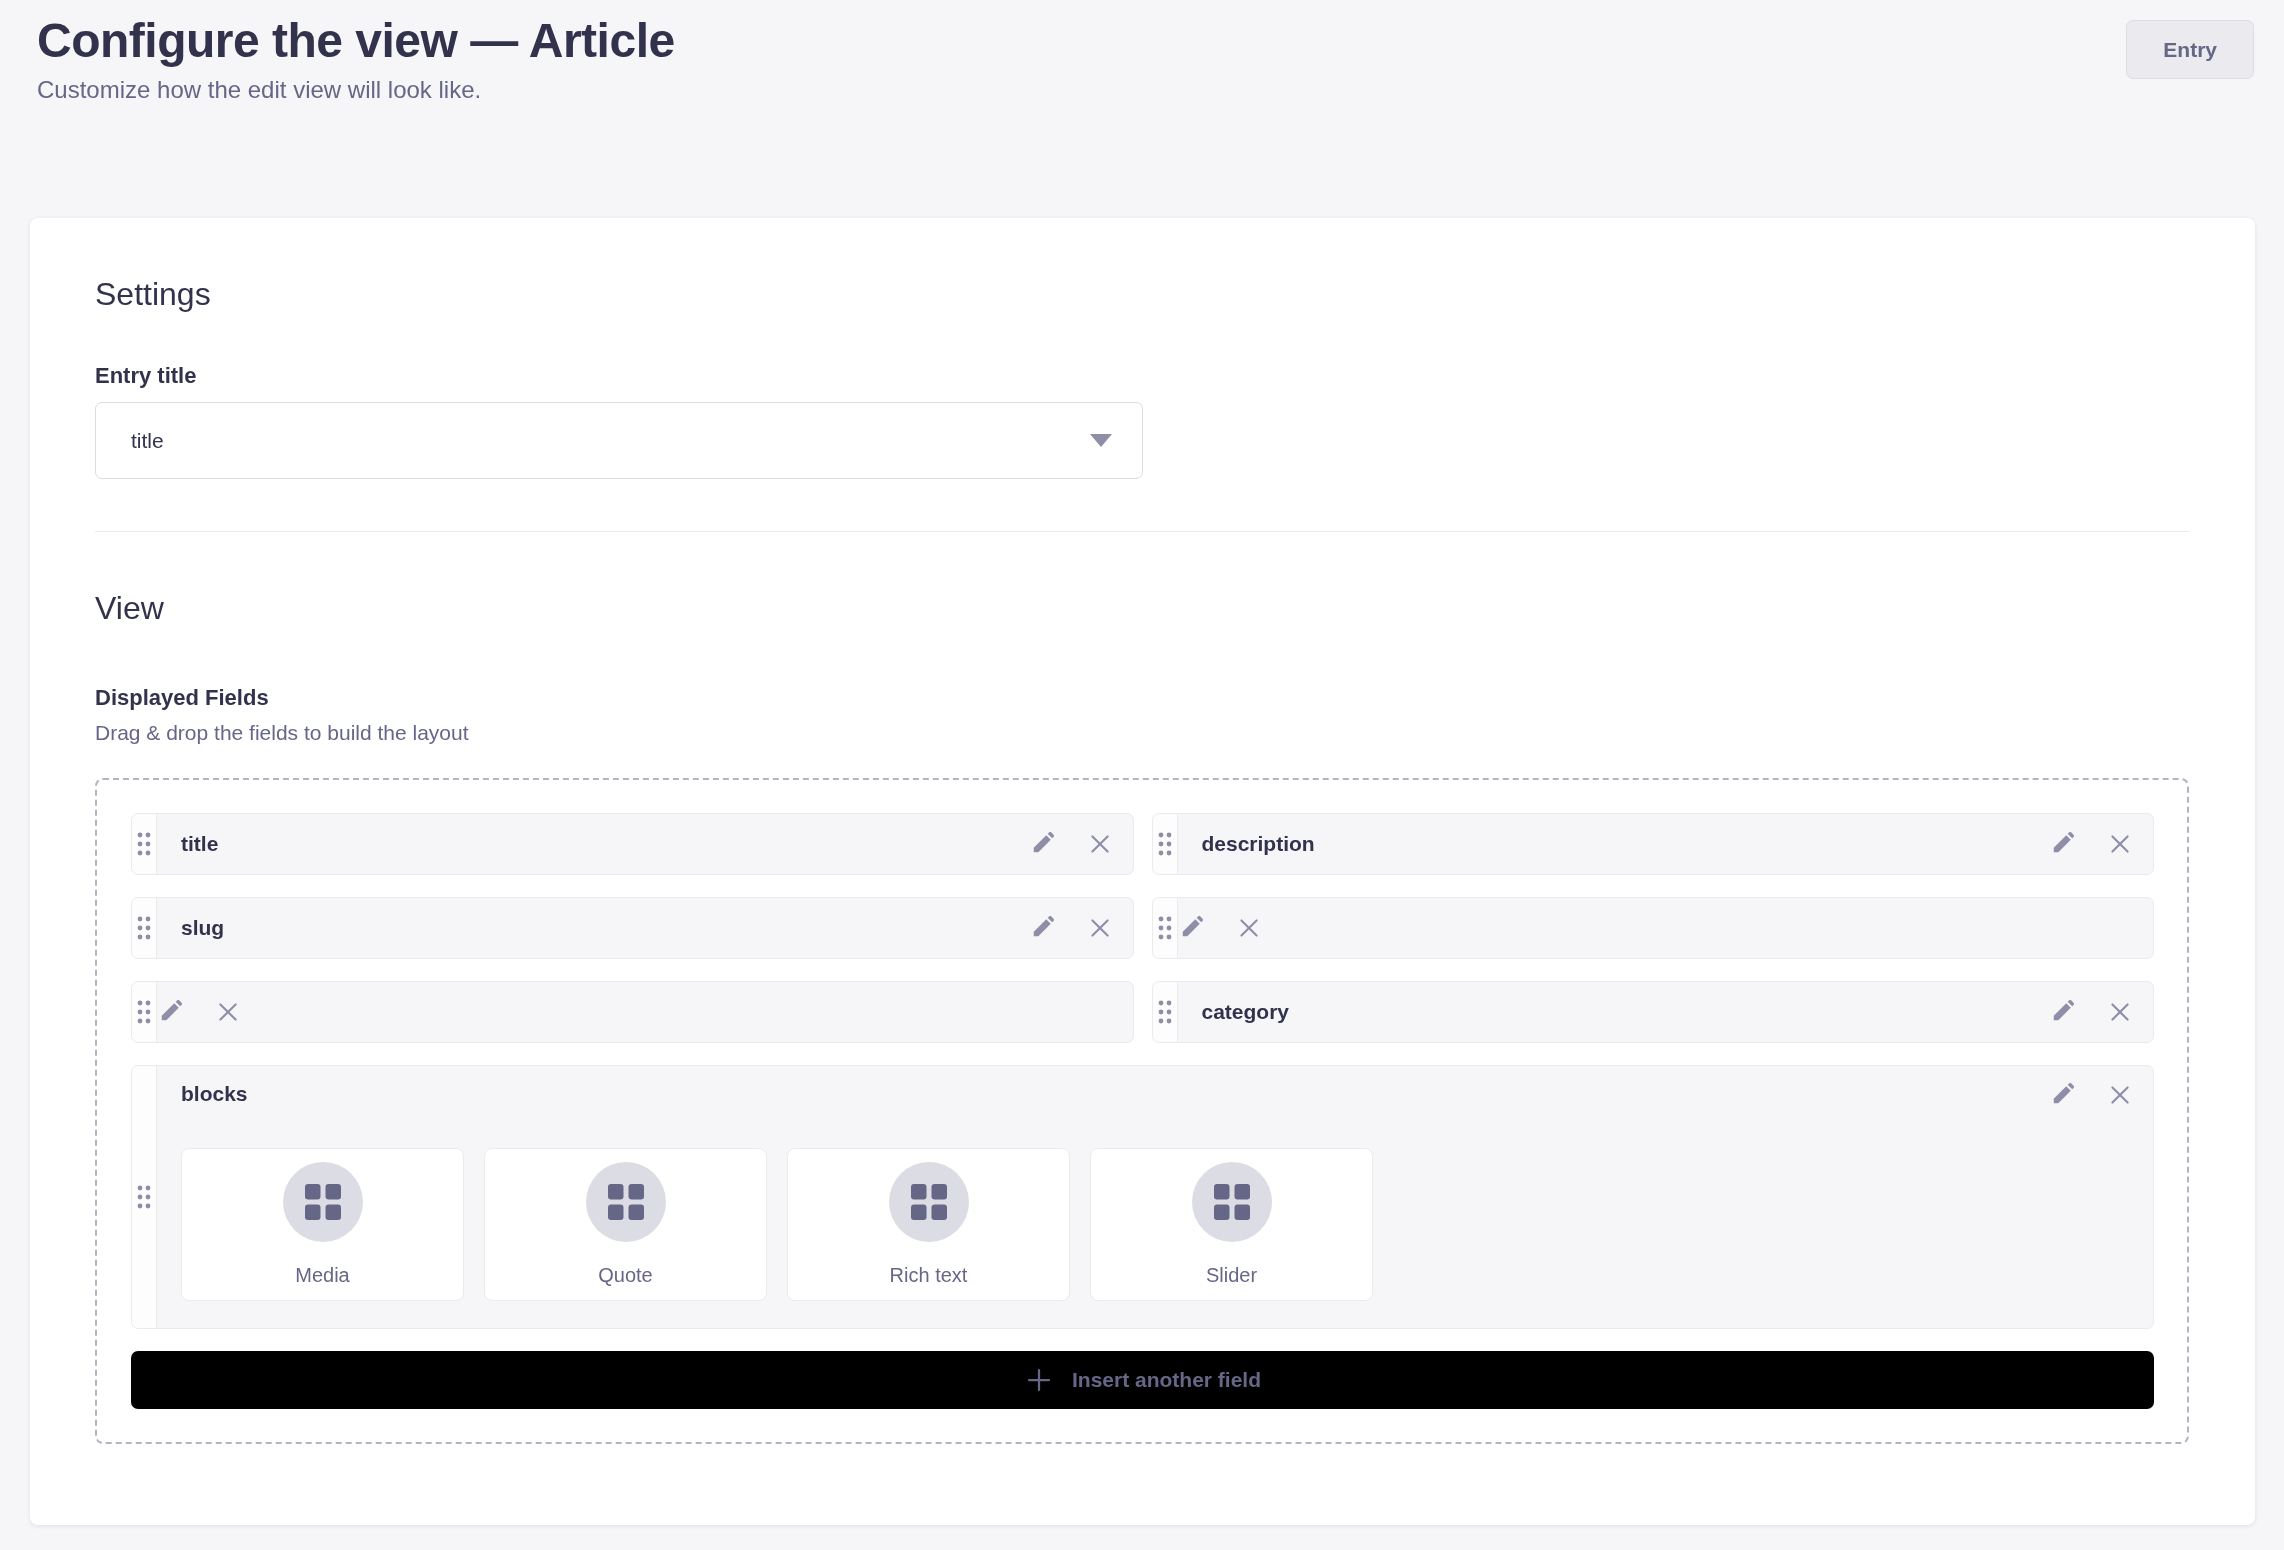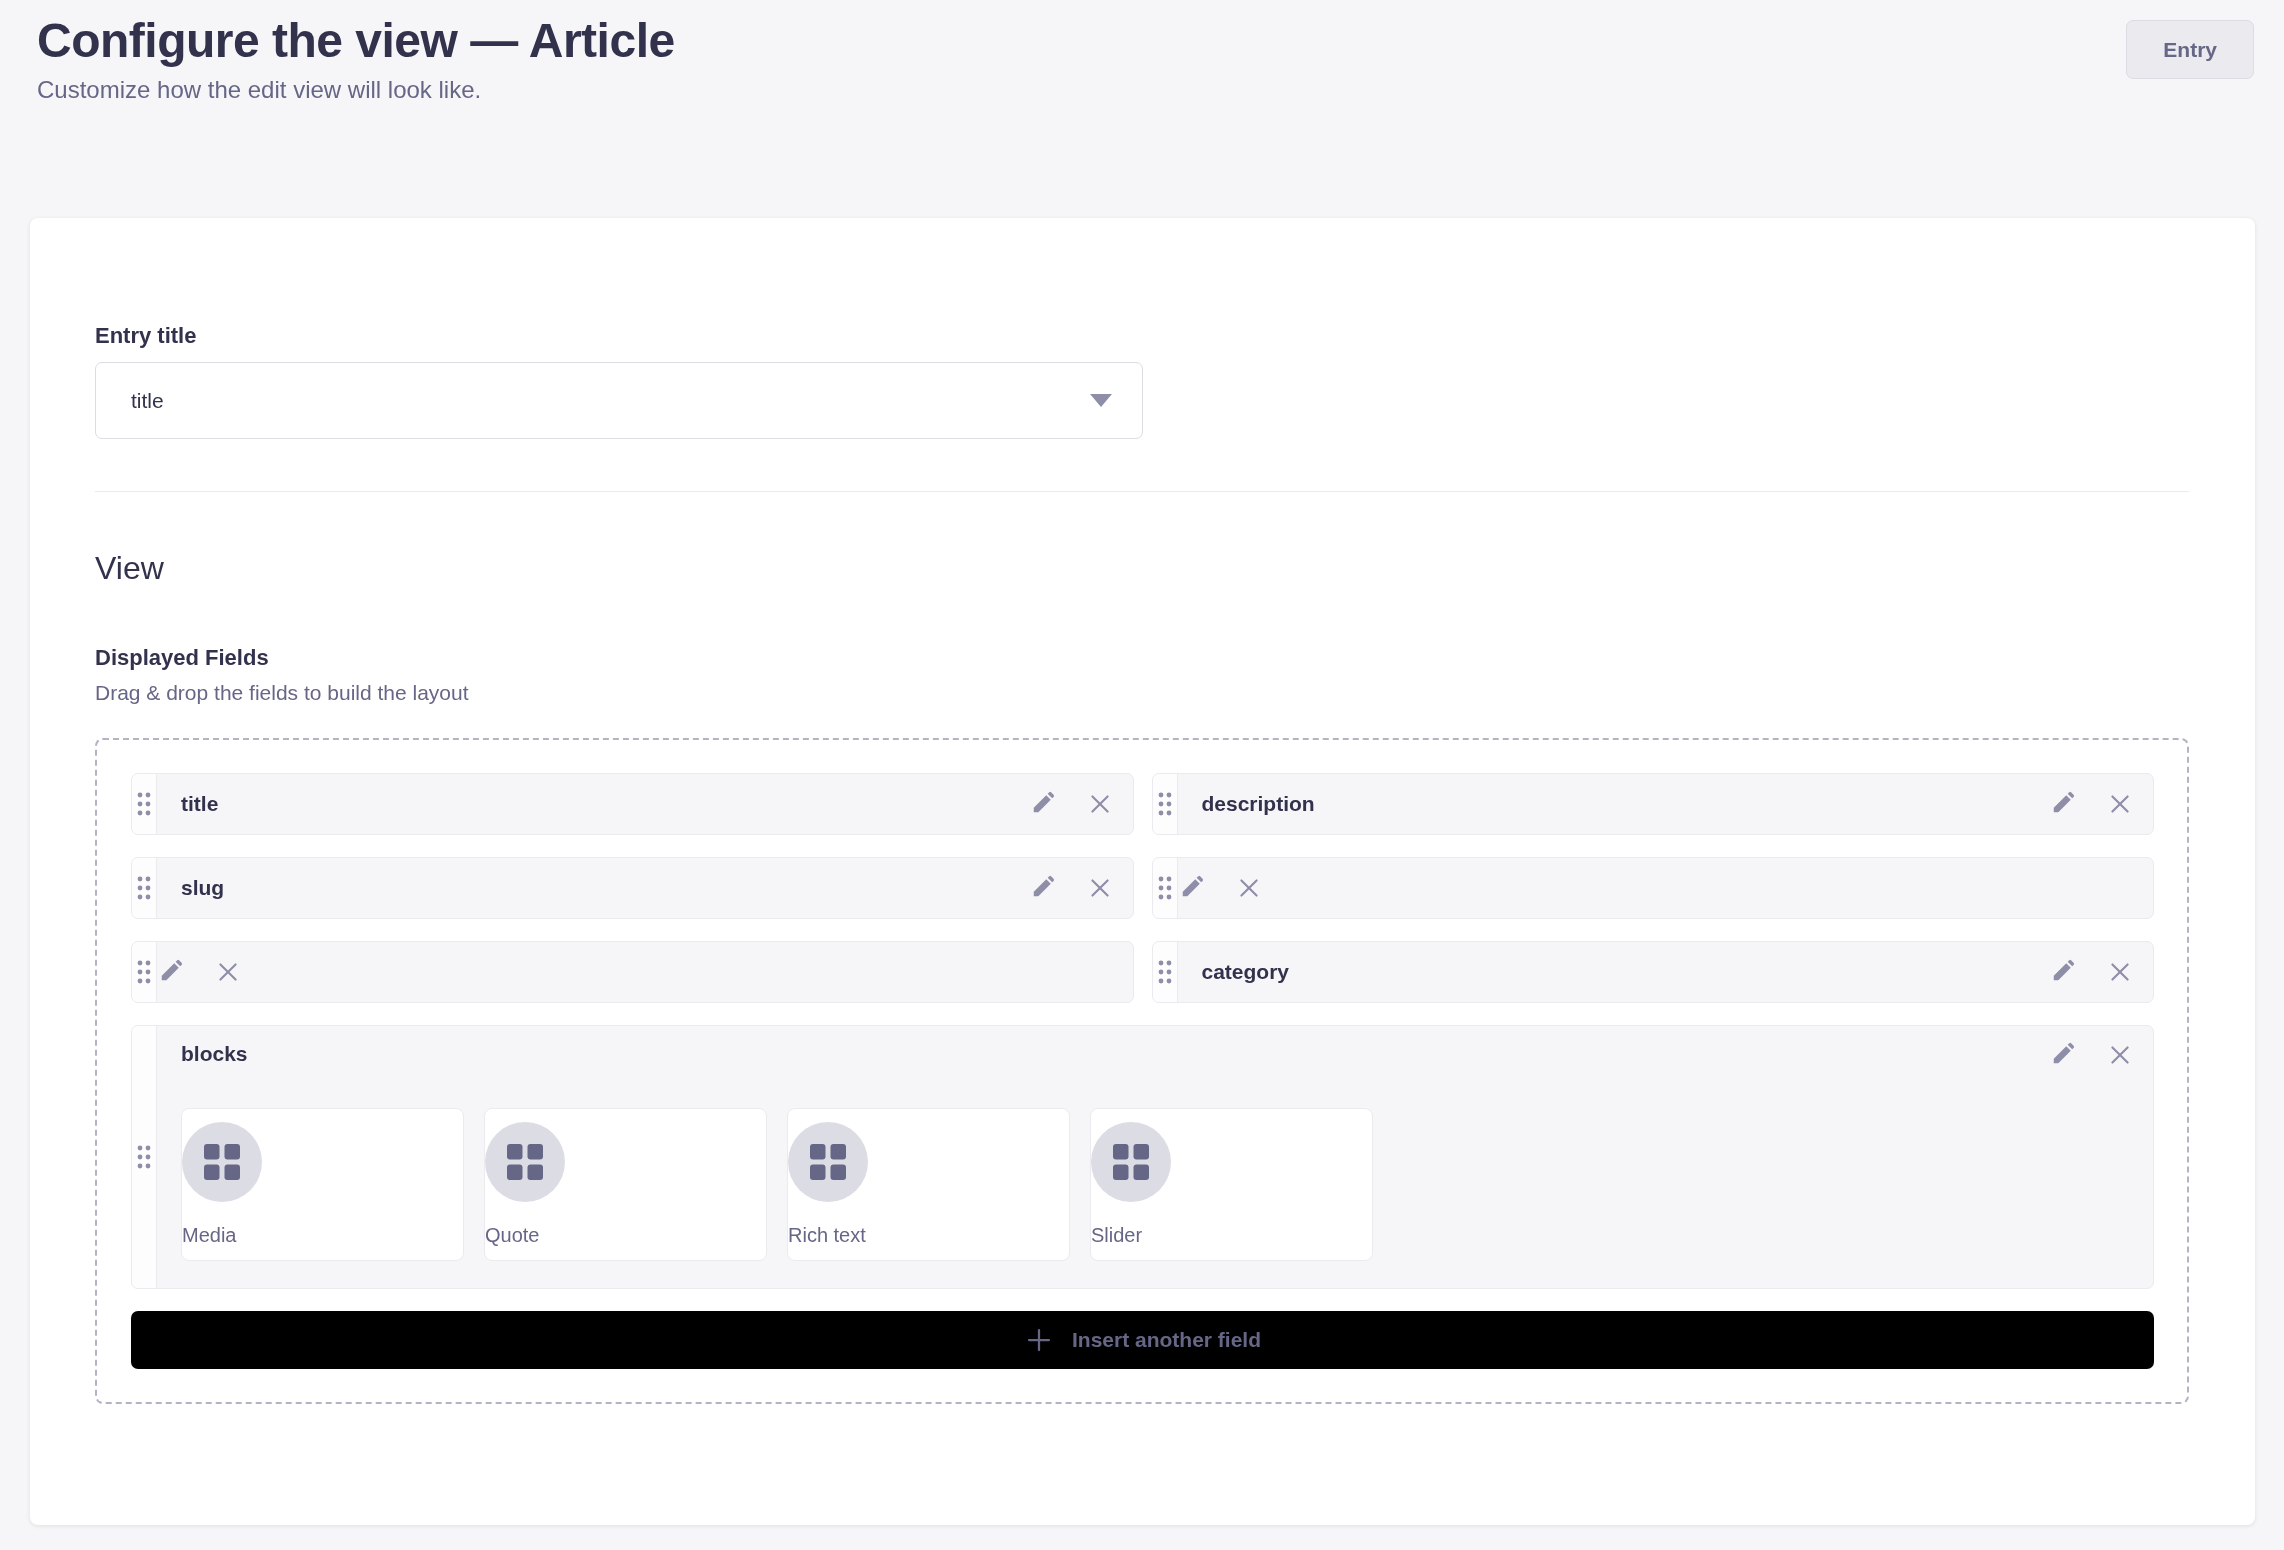--- a/index.html
+++ b/index.html
@@ -180,21 +180,21 @@
     margin-top: 42px;
   }
   .component-card {
     width: 283px;
     height: 153px;
     background: #ffffff;
     border: 1px solid #eaeaef;
     border-radius: 8px;
     display: flex;
     flex-direction: column;
-    align-items: flex-start;
+    align-items: center;
     justify-content: center;
     gap: 22px;
   }
   .component-circle {
     width: 80px; height: 80px;
     border-radius: 50%;
     background: #dcdce4;
     display: flex; align-items: center; justify-content: center;
   }
   .component-label { font-size: 20px; font-weight: 500; color: #666687; }
@@ -252,20 +252,21 @@
 </svg>
 
 <div class="header">
   <h1 class="page-title">Configure the view — Article</h1>
   <div class="page-subtitle">Customize how the edit view will look like.</div>
   <button class="save-btn">Entry</button>
 </div>
 
 <div class="card">
 
+  <h2 class="section-heading">Settings</h2>
 
   <div class="field-label">Entry title</div>
   <div class="select-box">
     <span class="select-value">title</span>
     <span class="caret-down"></span>
   </div>
 
   <hr class="divider">
 
   <h2 class="section-heading view-heading">View</h2>

